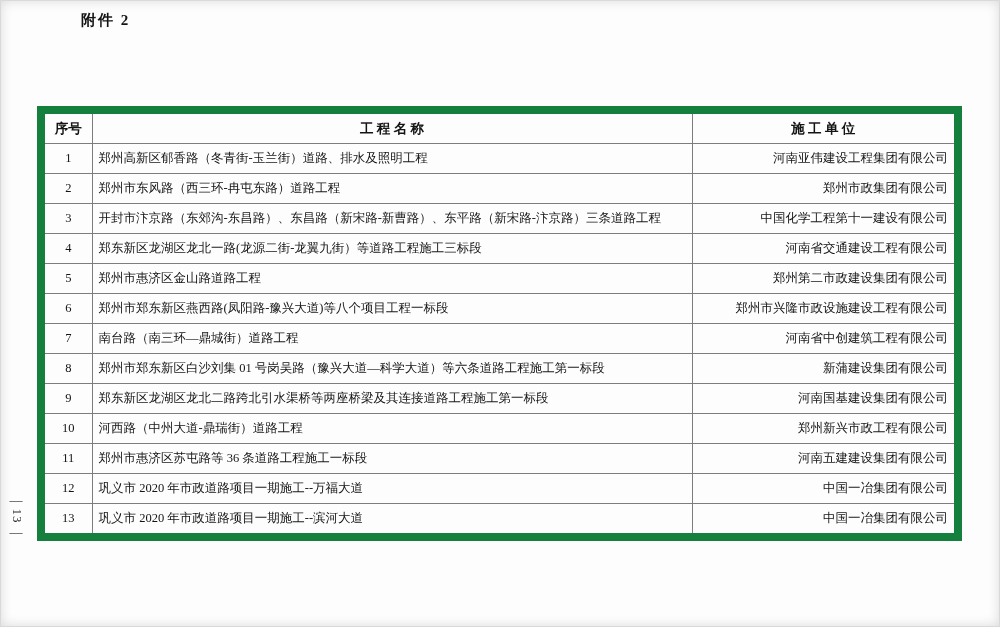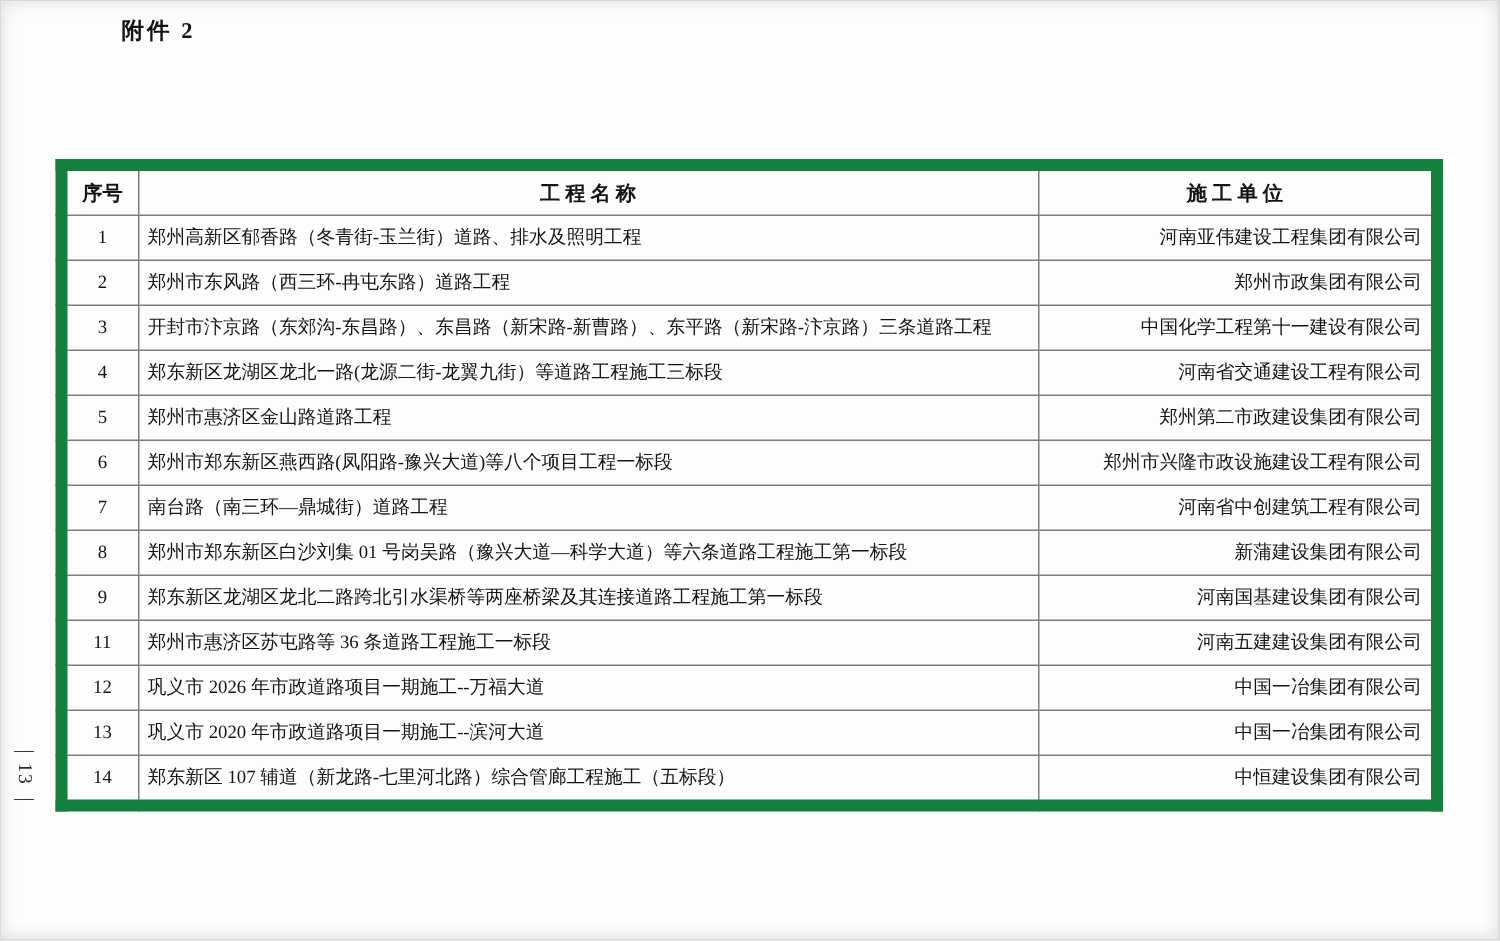--- a/index.html
+++ b/index.html
@@ -133,44 +133,44 @@
     <td class="c-project">郑州市郑东新区白沙刘集 01 号岗吴路（豫兴大道—科学大道）等六条道路工程施工第一标段</td>
     <td class="c-company">新蒲建设集团有限公司</td>
   </tr>
 
   <tr>
     <td class="c-no">9</td>
     <td class="c-project">郑东新区龙湖区龙北二路跨北引水渠桥等两座桥梁及其连接道路工程施工第一标段</td>
     <td class="c-company">河南国基建设集团有限公司</td>
   </tr>
 
+  <tr>
+    <td class="c-no">10</td>
+    <td class="c-project">河西路（中州大道-鼎瑞街）道路工程</td>
+    <td class="c-company">郑州新兴市政工程有限公司</td>
+  </tr>
 
   <tr>
     <td class="c-no">11</td>
     <td class="c-project">郑州市惠济区苏屯路等 36 条道路工程施工一标段</td>
     <td class="c-company">河南五建建设集团有限公司</td>
   </tr>
 
   <tr>
     <td class="c-no">12</td>
-    <td class="c-project">巩义市 2026 年市政道路项目一期施工--万福大道</td>
+    <td class="c-project">巩义市 2020 年市政道路项目一期施工--万福大道</td>
     <td class="c-company">中国一冶集团有限公司</td>
   </tr>
 
   <tr>
     <td class="c-no">13</td>
     <td class="c-project">巩义市 2020 年市政道路项目一期施工--滨河大道</td>
     <td class="c-company">中国一冶集团有限公司</td>
   </tr>
 
-  <tr>
-    <td class="c-no">14</td>
-    <td class="c-project">郑东新区 107 辅道（新龙路-七里河北路）综合管廊工程施工（五标段）</td>
-    <td class="c-company">中恒建设集团有限公司</td>
-  </tr>
 
 </tbody>
   </table>
 
   <div class="pagenum">
     <span class="dash">—</span>
     <span class="num">13</span>
     <span class="dash">—</span>
   </div>
 

